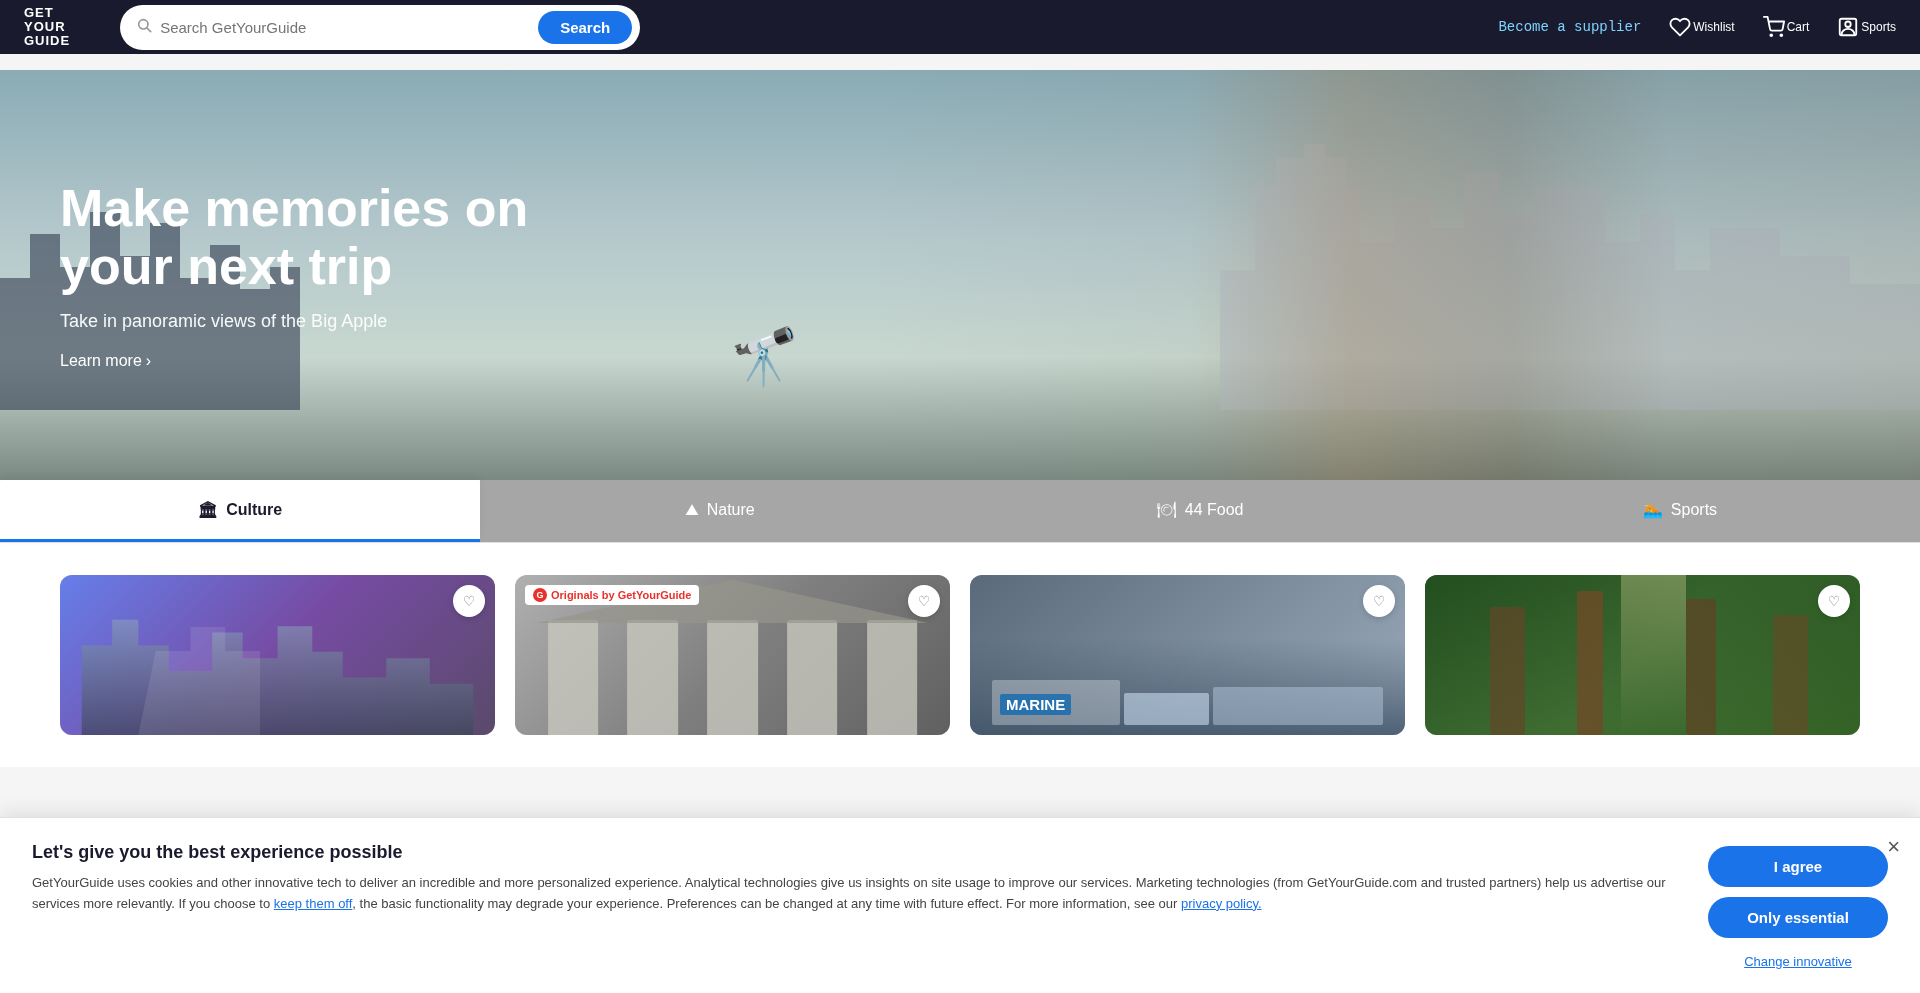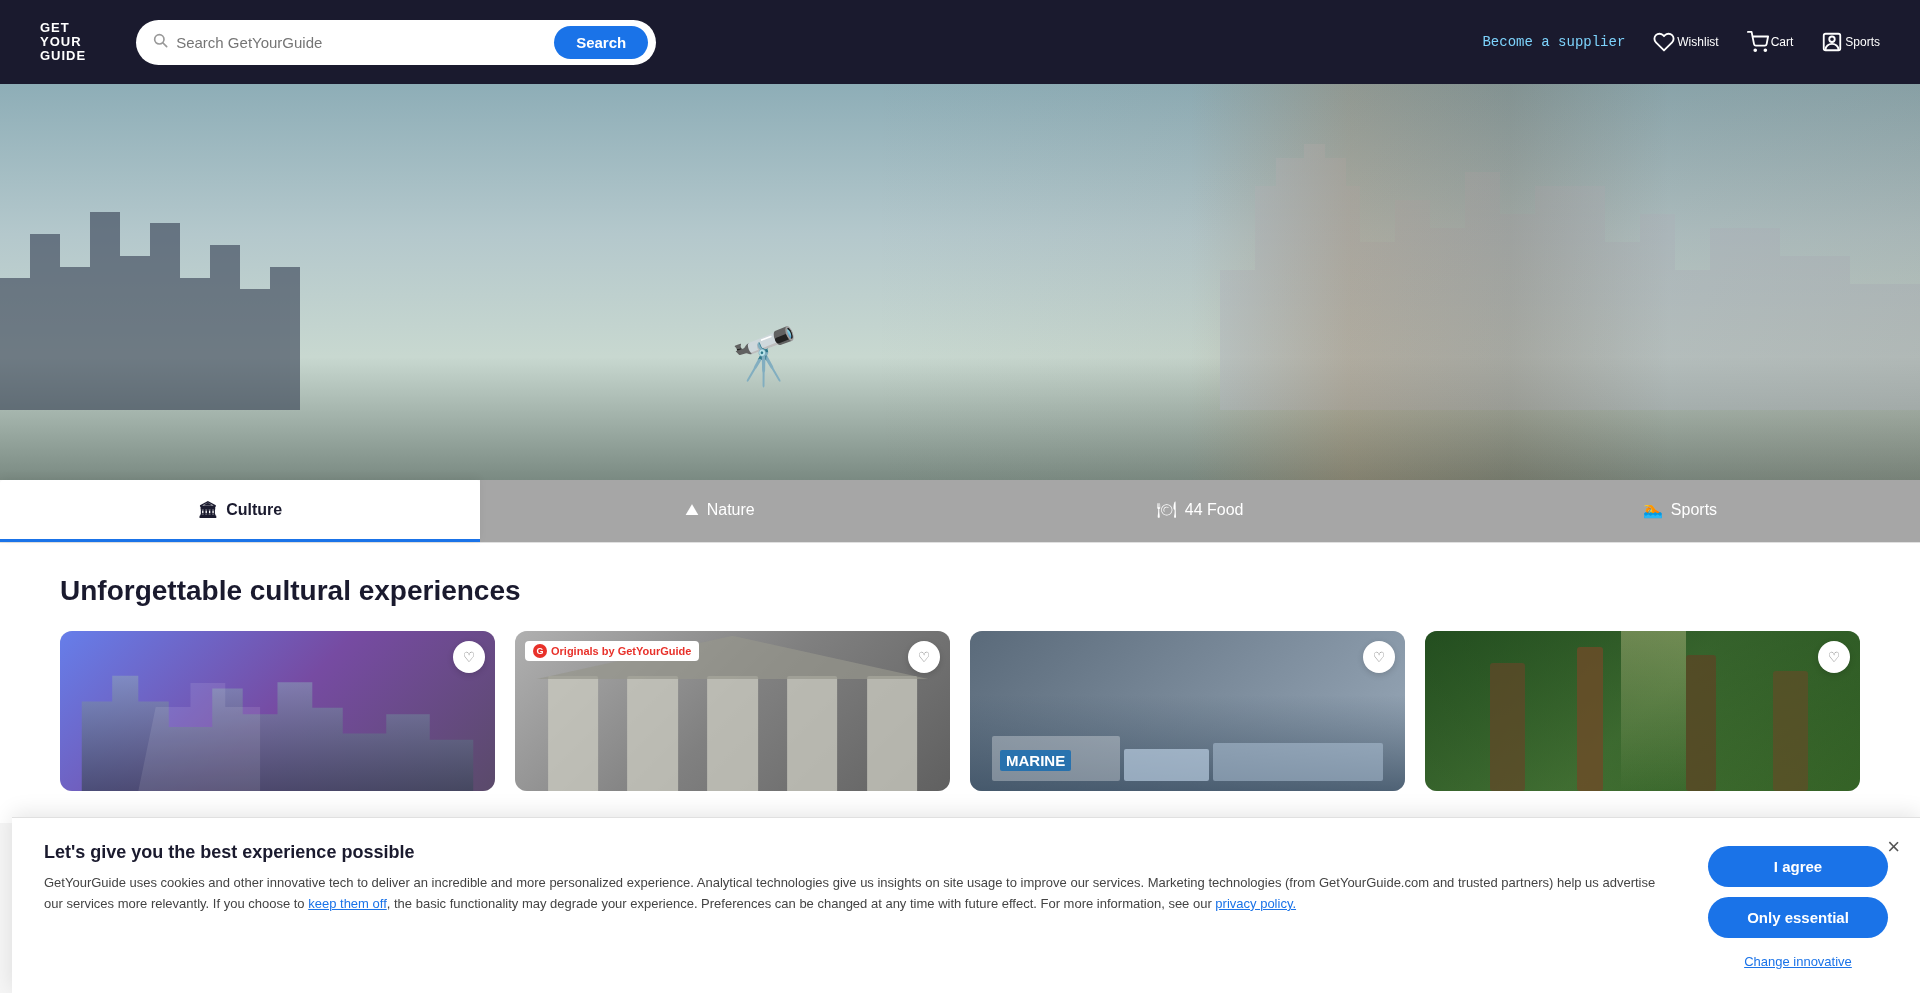--- a/index.html
+++ b/index.html
@@ -2,25 +2,25 @@
 <html><head>
   <meta charset="utf-8">
   <style>
     * { margin: 0; padding: 0; box-sizing: border-box; }
     body { font-family: -apple-system, BlinkMacSystemFont, 'Segoe UI', sans-serif; background: #f5f5f5; overflow-x: hidden; }
 
     
     .header {
       position: fixed;
       top: 0; left: 0; right: 0;
-      height: 84px;
+      height: 54px;
       background: #1a1a2e;
       display: flex;
       align-items: center;
-      padding: 0 40px;
+      padding: 0 24px;
       z-index: 100;
       gap: 20px;
     }
     .logo-block {
       display: flex;
       flex-direction: column;
       color: white;
       font-weight: 900;
       font-size: 13px;
       line-height: 1.1;
@@ -252,21 +252,21 @@
       justify-content: center;
       color: white;
       font-size: 9px;
       font-weight: 900;
     }
 
     
     .cookie-banner {
       position: fixed;
       bottom: 0;
-      left: 12px;
+      left: 0;
       right: 0;
       background: white;
       border-top: 1px solid #e0e0e0;
       padding: 24px 32px;
       display: flex;
       align-items: flex-start;
       gap: 40px;
       z-index: 200;
       box-shadow: 0 -4px 20px rgba(0,0,0,0.1);
     }
@@ -411,20 +411,28 @@
 
     <div style="position:absolute;bottom:70px;right:0;width:700px;height:280px;background:rgba(180,190,200,0.5);clip-path:polygon(0 100%,0 50%,5% 50%,5% 20%,8% 20%,8% 10%,12% 10%,12% 5%,15% 5%,15% 10%,18% 10%,18% 20%,20% 20%,20% 40%,25% 40%,25% 25%,30% 25%,30% 35%,35% 35%,35% 15%,40% 15%,40% 30%,45% 30%,45% 20%,55% 20%,55% 40%,60% 40%,60% 30%,65% 30%,65% 50%,70% 50%,70% 35%,80% 35%,80% 45%,90% 45%,90% 55%,100% 55%,100% 100%);"></div>
 
     <div style="position:absolute;right:250px;top:0;bottom:0;width:480px;background:linear-gradient(to right,transparent,rgba(160,120,80,0.3),rgba(100,70,40,0.2),transparent);"></div>
 
     <div style="position:absolute;bottom:90px;left:38%;z-index:3;font-size:56px;transform:scaleX(-1);">🔭</div>
   </div>
 
   <div class="hero-right-overlay"></div>
 
+  <div class="hero-content">
+    <h1 class="hero-title">Make memories on your next trip</h1>
+    <p class="hero-subtitle">Take in panoramic views of the Big Apple</p>
+    <a class="learn-more-link" href="#">
+      <span>Learn more</span>
+      <span>›</span>
+    </a>
+  </div>
 </section>
 
 <nav class="category-tabs">
   <div class="category-tab active">
     <span>🏛</span>
     <span>Culture</span>
   </div>
   <div class="category-tab" style="color:white;background:rgba(0,0,0,0.35);">
     <span>⛰</span>
     <span>Nature</span>
@@ -433,21 +441,20 @@
     <span>🍽</span>
     <span>44 Food</span>
   </div>
   <div class="category-tab" style="color:white;background:rgba(0,0,0,0.35);">
     <span>🏊</span>
     <span>Sports</span>
   </div>
 </nav>
 
 <main class="main-content">
-  <h2 class="section-title">Unforgettable cultural experiences</h2>
 
   <div class="cards-row">
 
     <div class="card">
       <div class="card-placeholder card-1-bg" style="background:linear-gradient(135deg,#667eea,#764ba2,#5a4a6a);position:relative;overflow:hidden;">
 
         <div style="position:absolute;bottom:0;left:0;right:0;height:80%;background:linear-gradient(180deg,rgba(150,170,200,0.6) 0%,rgba(60,70,90,0.7) 100%);clip-path:polygon(5% 100%,5% 30%,12% 30%,12% 10%,18% 10%,18% 30%,25% 30%,25% 50%,35% 50%,35% 20%,42% 20%,42% 40%,50% 40%,50% 15%,58% 15%,58% 35%,65% 35%,65% 55%,75% 55%,75% 40%,85% 40%,85% 60%,95% 60%,95% 100%);"></div>
       </div>
       <button class="heart-btn">♡</button>
     </div>

